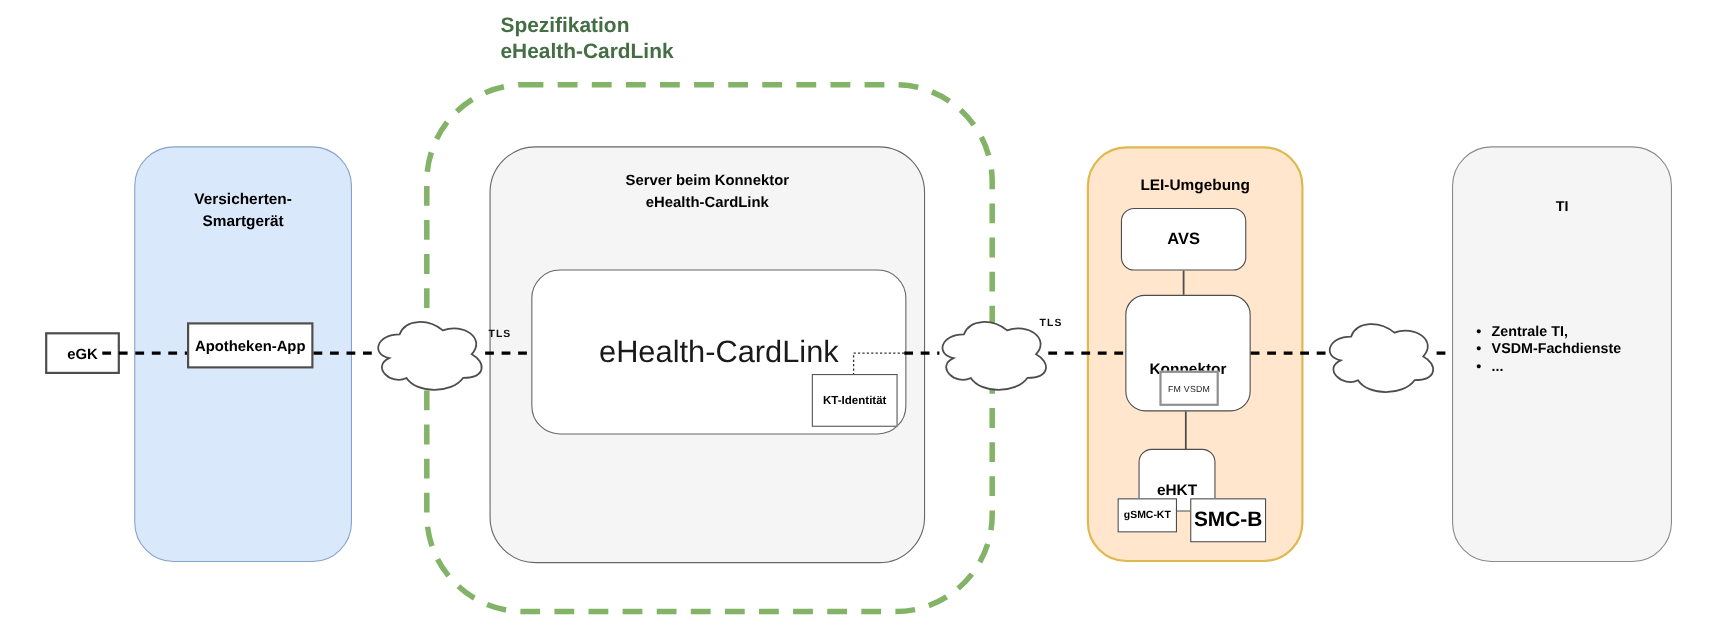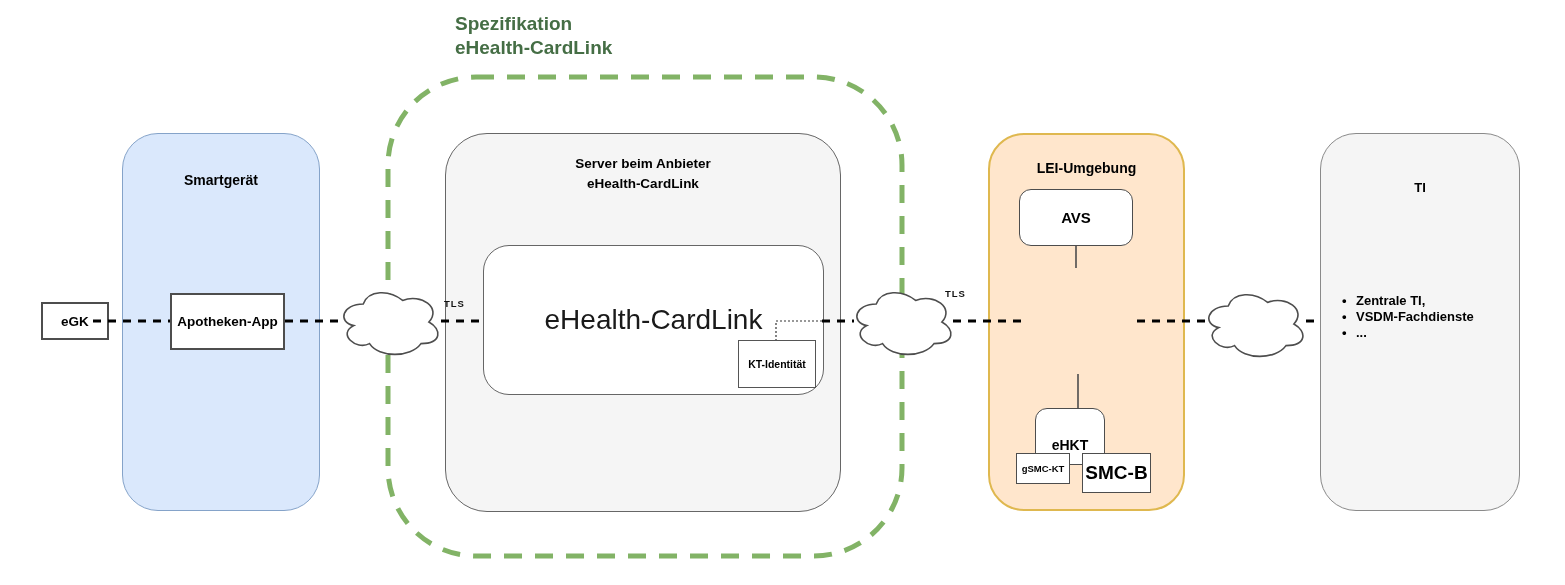--- a/index.html
+++ b/index.html
@@ -37,21 +37,21 @@
     position:absolute;left:0;right:0;text-align:center;
     font-weight:bold;font-size:14px;line-height:1.45;
   }
 
   
   .node{background:#fff;box-sizing:border-box;z-index:2;font-weight:bold;}
   .sq{border:2px solid #4d4d4d;}
   .rd{border:1.5px solid #4d4d4d;}
 
   .node-egk{left:25px;top:302px;width:68px;height:38px;font-size:13.5px;margin-left:16px;}
-  .node-app{left:170px;top:293px;width:115px;height:57px;font-size:13.5px;}
+  .node-app{left:170px;top:293px;width:115px;height:42px;font-size:13.5px;}
 
   .node-core{left:483px;top:245px;width:341px;height:150px;border:1px solid #666;
     border-radius:26px;font-weight:normal;font-size:28px;color:#1a1a1a;z-index:2;}
   .node-kt{left:738px;top:340px;width:78px;height:48px;border:1.5px solid #555;
     font-size:10.5px;z-index:3;}
 
   .node-avs{left:1019px;top:189px;width:114px;height:57px;border-radius:12px;font-size:15px;}
   .node-konnektor{left:1023px;top:268px;width:114px;height:106px;border-radius:18px;
     font-size:14px;flex-direction:column;}
   .konnektor-label{margin-top:28px;}
@@ -82,35 +82,36 @@
 
 <div id="canvas">
 
   <div class="abs diagram-title">
     <div>Spezifikation</div>
     <div>eHealth-CardLink</div>
   </div>
 
   <div class="abs container-box box-blue">
     <div class="container-title" style="top:36px;">
+      <div>Versicherten-</div>
       <div>Smartgerät</div>
     </div>
   </div>
 
   <div class="abs node sq center node-egk">
     <span>eGK</span>
   </div>
 
   <div class="abs node sq center node-app">
     <span>Apotheken-App</span>
   </div>
 
   <div class="abs container-box box-server">
     <div class="container-title" style="top:20px;font-size:13.5px;">
-      <div>Server beim Anbieter</div>
+      <div>Server beim Konnektor</div>
       <div>eHealth-CardLink</div>
     </div>
   </div>
 
   <div class="abs node center node-core">
     <span>eHealth-CardLink</span>
   </div>
 
   <div class="abs node center node-kt">
     <span>KT-Identität</span>
@@ -120,20 +121,26 @@
   <div class="abs tls tls-right">TLS</div>
 
   <div class="abs container-box box-lei">
     <div class="container-title" style="top:23px;">LEI-Umgebung</div>
   </div>
 
   <div class="abs node rd center node-avs">
     <span>AVS</span>
   </div>
 
+  <div class="abs node rd center node-konnektor">
+    <span class="konnektor-label">Konnektor</span>
+    <div class="node-fmvsdm">
+      <span>FM VSDM</span>
+    </div>
+  </div>
 
   <div class="abs node rd center node-ehkt">
     <span class="ehkt-label">eHKT</span>
   </div>
 
   <div class="abs node sq center node-gsmckt">
     <span>gSMC-KT</span>
   </div>
 
   <div class="abs node sq center node-smcb">

